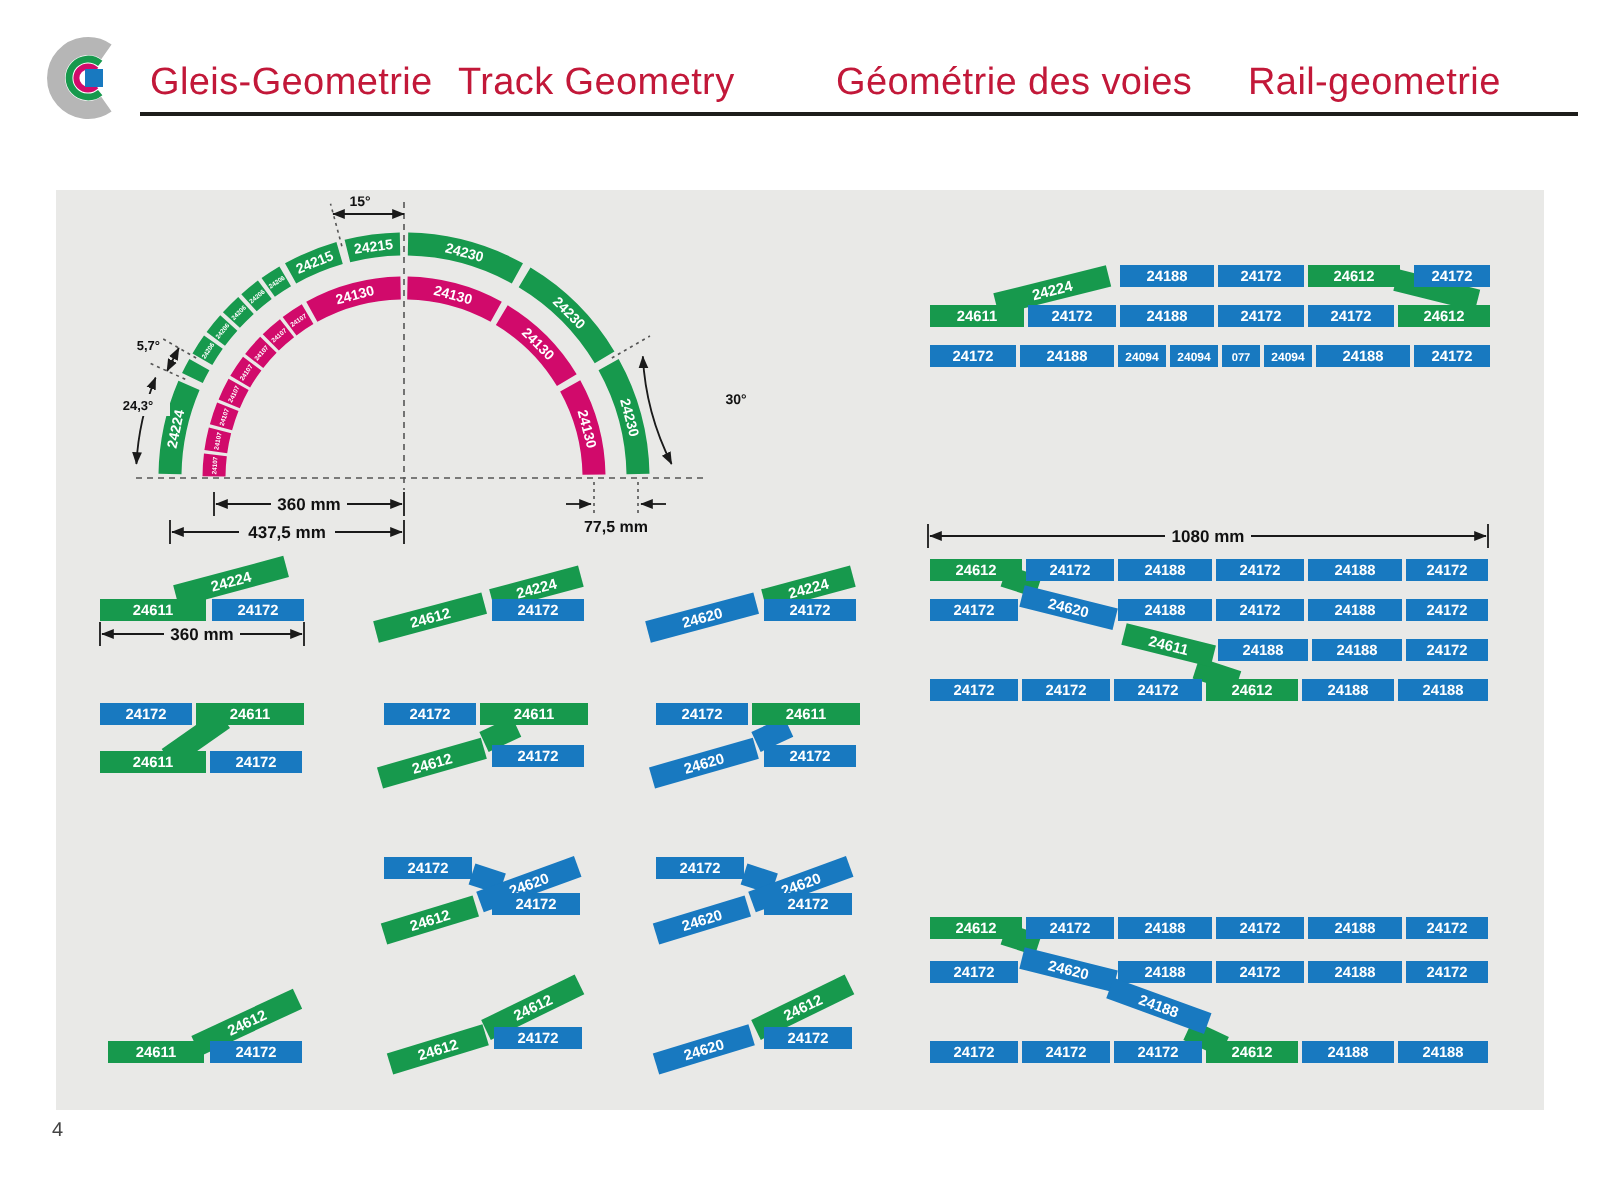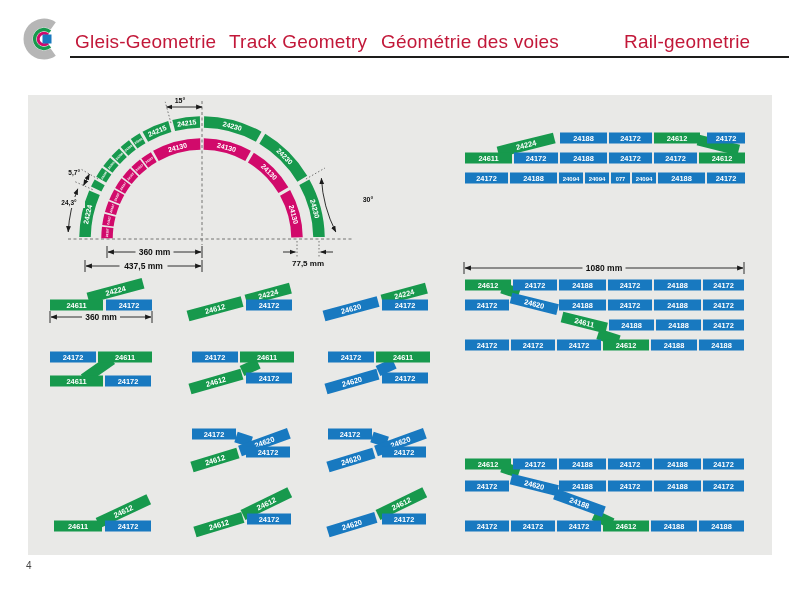--- a/index.html
+++ b/index.html
@@ -20,21 +20,21 @@
 
 <div>
   <svg id="logo" width="46" height="58" viewBox="0 0 46 58">
     <path d="M30.2 15.9 A16 16 0 1 0 30.2 42.1" fill="none" stroke="var(--gray,#b6b6b6)" stroke-width="9"></path>
     <path d="M27.1 21.7 A9.5 9.5 0 1 0 27.1 36.3" fill="none" stroke="var(--green,#17994d)" stroke-width="3.4"></path>
     <path d="M25.1 24.9 A5.8 5.8 0 1 0 25.1 33.1" fill="none" stroke="var(--magenta,#d10a6b)" stroke-width="3"></path>
     <rect x="19.5" y="24.5" width="9" height="9" fill="var(--blue,#1879c0)"></rect>
   </svg>
   <span class="hdr-title" style="left:75px">Gleis-Geometrie</span>
   <span class="hdr-title" style="left:229px">Track Geometry</span>
-  <span class="hdr-title" style="left:381px">Géométrie des voies</span>
+  <span class="hdr-title" style="left:418px">Géométrie des voies</span>
   <span class="hdr-title" style="left:624px">Rail-geometrie</span>
   <div id="rule"></div>
 </div>
 
 <div id="panel">
   <svg id="cv" width="744" height="460" viewBox="0 0 744 460">
     <defs>
       <marker id="arr" viewBox="0 0 8 8" refX="7.5" refY="4" markerWidth="7" markerHeight="7" orient="auto-start-reverse">
         <path d="M0,0.9 L8,4 L0,7.1 z" fill="#1a1a1a"></path>
       </marker>

